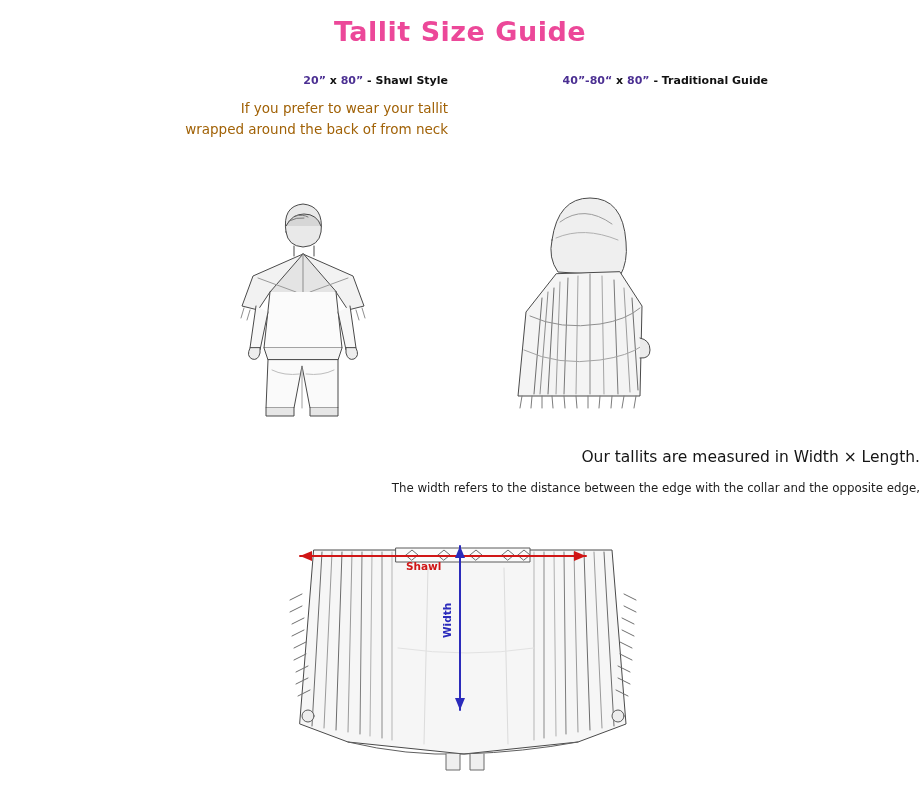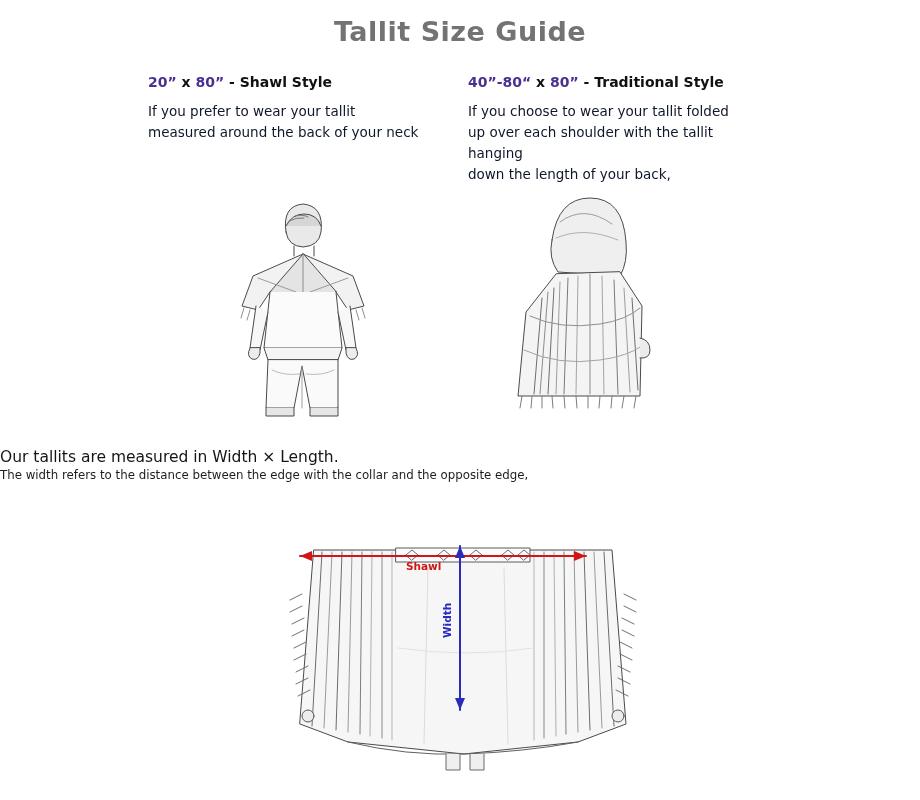--- a/index.html
+++ b/index.html
@@ -24,74 +24,74 @@
   
   .title {
     position: absolute;
     top: 16px;
     left: 0;
     width: 920px;
     text-align: center;
     font-size: 27px;
     font-weight: bold;
     letter-spacing: 0.5px;
-    color: #737373;
+    color: #ec4899;
   }
 
   
   .col {
     position: absolute;
     top: 74px;
     width: 300px;
   }
   .col.left  { left: 148px; }
   .col.right { left: 468px; }
 
   .col-heading {
-    text-align: left;
-    font-size: 14px;
+    text-align: right;
+    font-size: 11px;
     font-weight: bold;
     color: #111111;
     white-space: nowrap;
   }
   .col-heading .dim {
     color: #4b2f92;
   }
   .col-heading .sep {
     color: #111111;
   }
   .col-desc {
     margin-top: 11px;
-    text-align: left;
+    text-align: right;
     font-size: 13.5px;
     line-height: 21px;
-    color: #0f172a;
+    color: #a16207;
   }
 
   
   .figure {
     position: absolute;
   }
   .figure.left  { left: 198px; top: 188px; }
   .figure.right { left: 490px; top: 182px; }
 
   
   .mid {
     position: absolute;
     top: 448px;
     left: 0;
     width: 920px;
-    text-align: left;
+    text-align: right;
   }
   .mid .lead {
     font-size: 15.5px;
     color: #151515;
   }
   .mid .sub {
-    margin-top: 0;
+    margin-top: 13px;
     font-size: 11.8px;
     line-height: 19px;
     color: #1d1d1d;
   }
 
   
   .tallit-wrap {
     position: absolute;
     left: 278px;
     top: 528px;
@@ -126,35 +126,30 @@
 
   <div class="col left">
     <div class="col-heading">
       <span class="dim">20”</span>
       <span class="sep">x</span>
       <span class="dim">80”</span>
       <span class="sep">- Shawl Style</span>
     </div>
     <div class="col-desc">
       <div>If you prefer to wear your tallit</div>
-      <div>measured around the back of your neck</div>
+      <div>wrapped around the back of from neck</div>
     </div>
   </div>
 
   <div class="col right">
     <div class="col-heading">
       <span class="dim">40”-80“</span>
       <span class="sep">x</span>
       <span class="dim">80”</span>
-      <span class="sep">- Traditional Style</span>
-    </div>
-    <div class="col-desc">
-      <div>If you choose to wear your tallit folded</div>
-      <div>up over each shoulder with the tallit hanging</div>
-      <div>down the length of your back,</div>
+      <span class="sep">- Traditional Guide</span>
     </div>
   </div>
 
   <div class="figure left">
     <svg width="210" height="240" viewBox="0 0 210 240" fill="none" stroke="#4a4a4a" stroke-width="1" stroke-linecap="round" stroke-linejoin="round">
 
       <path d="M88 44 q-4 -26 17 -28 q21 2 18 28 q-2 14 -18 15 q-15 -1 -17 -15z" fill="#e9e9e9"></path>
       <path d="M88 38 q6 -12 18 -12 q13 0 17 12" fill="#d6d6d6"></path>
       <path d="M91 33 q8 -4 15 -3 M97 28 q8 -2 13 1" stroke="#777"></path>
 

